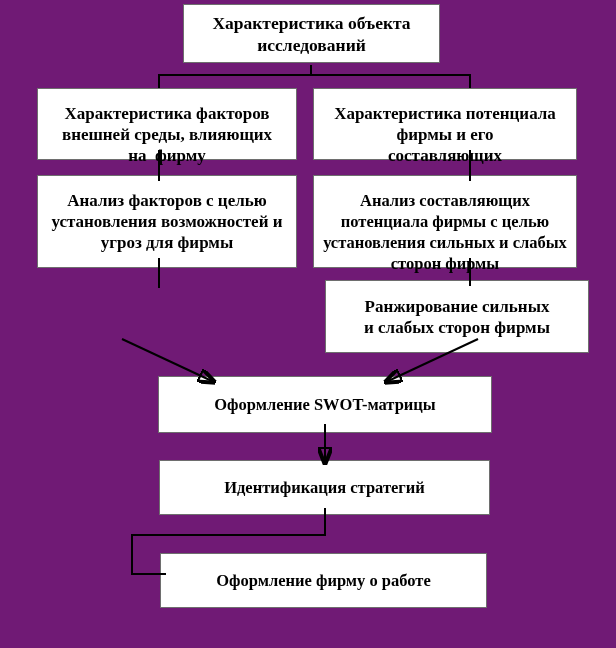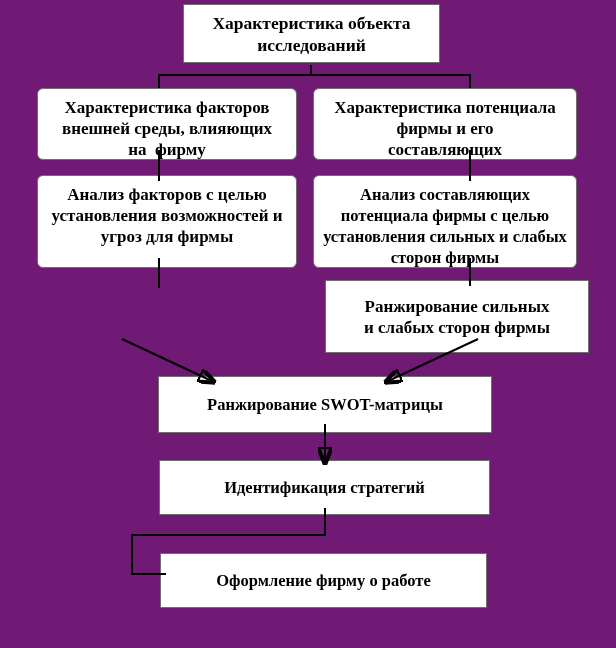--- a/index.html
+++ b/index.html
@@ -20,21 +20,21 @@
     text-align:center;
     display:flex;
     flex-direction:column;
     justify-content:center;
     white-space:pre-wrap;
     font-size:17px;
     line-height:21px;
     z-index:1;
     padding:0 2px;
   }
-  .align-top{justify-content:flex-start;padding-top:8px;border-radius:6px;}
+  .align-top{justify-content:flex-start;padding-top:14px;}
   .big{font-size:17.5px;line-height:22px;}
   .wide{font-size:16.5px;line-height:20px;}
 
   
   #n-object  {left:183px;top:4px;  width:257px;height:59px;}
   #n-envf    {left:37px; top:88px; width:260px;height:72px;}
   #n-pot     {left:313px;top:88px; width:264px;height:72px;}
   #n-fan     {left:37px; top:175px;width:260px;height:93px;}
   #n-pan     {left:313px;top:175px;width:264px;height:93px;font-size:16.5px;}
   #n-rankl   {left:37px; top:282px;width:260px;height:70px;}
@@ -72,21 +72,21 @@
 сторон фирмы</div>
 
   <div class="node align-top" id="n-fan">Анализ факторов с целью
 установления возможностей и
 угроз для фирмы</div>
 
 
   <div class="node" id="n-rankr">Ранжирование сильных
 и слабых сторон фирмы</div>
 
-  <div class="node wide" id="n-swot">Ранжирование SWOT-матрицы</div>
+  <div class="node wide" id="n-swot">Оформление SWOT-матрицы</div>
 
   <div class="node wide" id="n-ident">Идентификация стратегий</div>
 
   <div class="node wide" id="n-report">Оформление фирму о работе</div>
 
   <svg id="connectors" viewBox="0 0 616 648" xmlns="http://www.w3.org/2000/svg">
     <defs>
       <marker id="arrow" markerWidth="9" markerHeight="7" refX="8" refY="3.5" orient="auto">
         <path d="M0,0 L9,3.5 L0,7 Z" fill="#000" stroke="none"></path>
       </marker>

